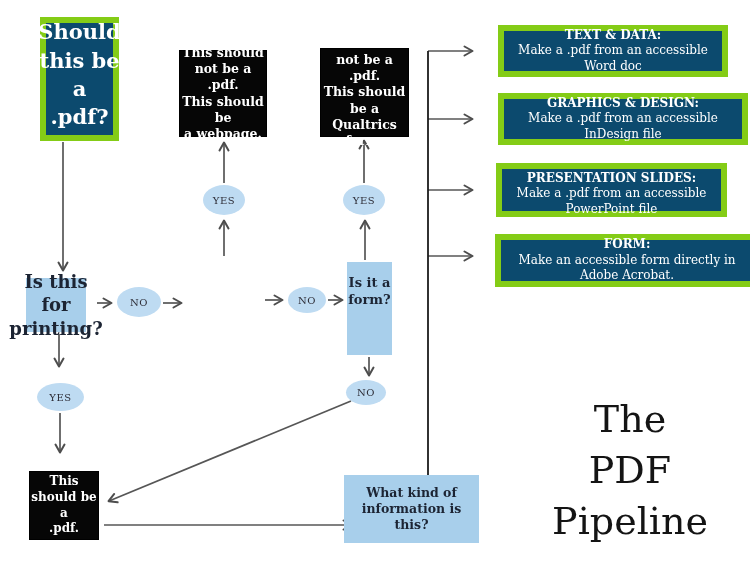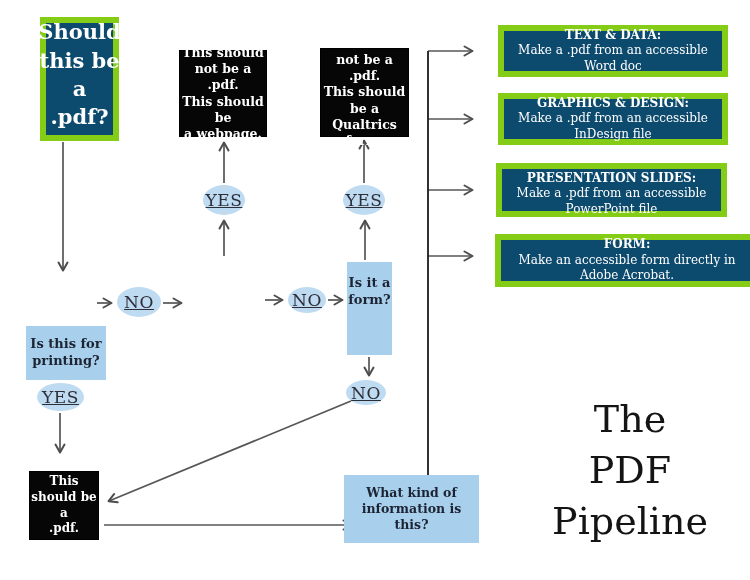--- a/index.html
+++ b/index.html
@@ -11,34 +11,34 @@
   .node{
     position:absolute;display:flex;align-items:center;justify-content:center;
     text-align:center;white-space:pre-line;font-weight:700;box-sizing:border-box;
   }
   .green{background:#0c4a6e;color:#ffffff;border:6px solid #84cc16;margin-left:16px;}
   .black{background:#060606;color:#ffffff;border:1px solid #000000;}
   .blue{background:#a8cfeb;color:#1c2433;}
   .ellipse{
     position:absolute;display:flex;align-items:center;justify-content:center;
     background:#bedbf2;border-radius:50%;color:#2e2e38;
-    font-size:17px;font-weight:400;letter-spacing:0.5px;text-decoration:underline;
+    font-size:10px;font-weight:400;letter-spacing:0.5px;
   }
   
   .n-start{left:24px;top:17px;width:79px;height:124px;font-size:21px;line-height:1.35;padding-bottom:8px;}
   .n-webpage{left:179px;top:50px;width:88px;height:87px;font-size:12.5px;line-height:1.3;}
   .n-qualtrics{left:320px;top:48px;width:89px;height:89px;font-size:12.5px;line-height:1.3;}
-  .n-printing{left:26px;top:278px;width:80px;height:54px;font-size:13px;line-height:1.3;margin-top:48px;}
+  .n-printing{left:26px;top:278px;width:60px;height:54px;font-size:18px;line-height:1.3;}
   .n-updated{left:187px;top:258px;width:76px;height:92px;font-size:13px;line-height:1.3;}
   .n-isform{left:347px;top:262px;width:45px;height:93px;font-size:13px;line-height:1.3;padding-bottom:34px;}
   .n-bepdf{left:29px;top:471px;width:70px;height:69px;font-size:12px;line-height:1.3;}
   .n-whatkind{left:344px;top:475px;width:135px;height:68px;font-size:12.5px;line-height:1.3;}
   .outcome{flex-direction:column;color:#ffffff;font-size:12px;line-height:1.28;padding:2px 6px;}
   .o-1{left:482px;top:25px;width:230px;height:52px;}
-  .o-2{left:482px;top:93px;width:230px;height:52px;}
+  .o-2{left:482px;top:93px;width:250px;height:52px;}
   .o-3{left:480px;top:163px;width:231px;height:54px;justify-content:space-between;}
   .o-4{left:479px;top:234px;width:264px;height:53px;}
   .outcome .heading{font-weight:700;}
   .outcome .body{font-weight:400;white-space:pre-line;}
   
   .e-yes1{left:203px;top:185px;width:42px;height:30px;}
   .e-yes2{left:343px;top:185px;width:42px;height:30px;}
   .e-yes3{left:37px;top:383px;width:47px;height:28px;}
   .e-no1{left:117px;top:287px;width:44px;height:30px;}
   .e-no2{left:288px;top:287px;width:38px;height:26px;}

